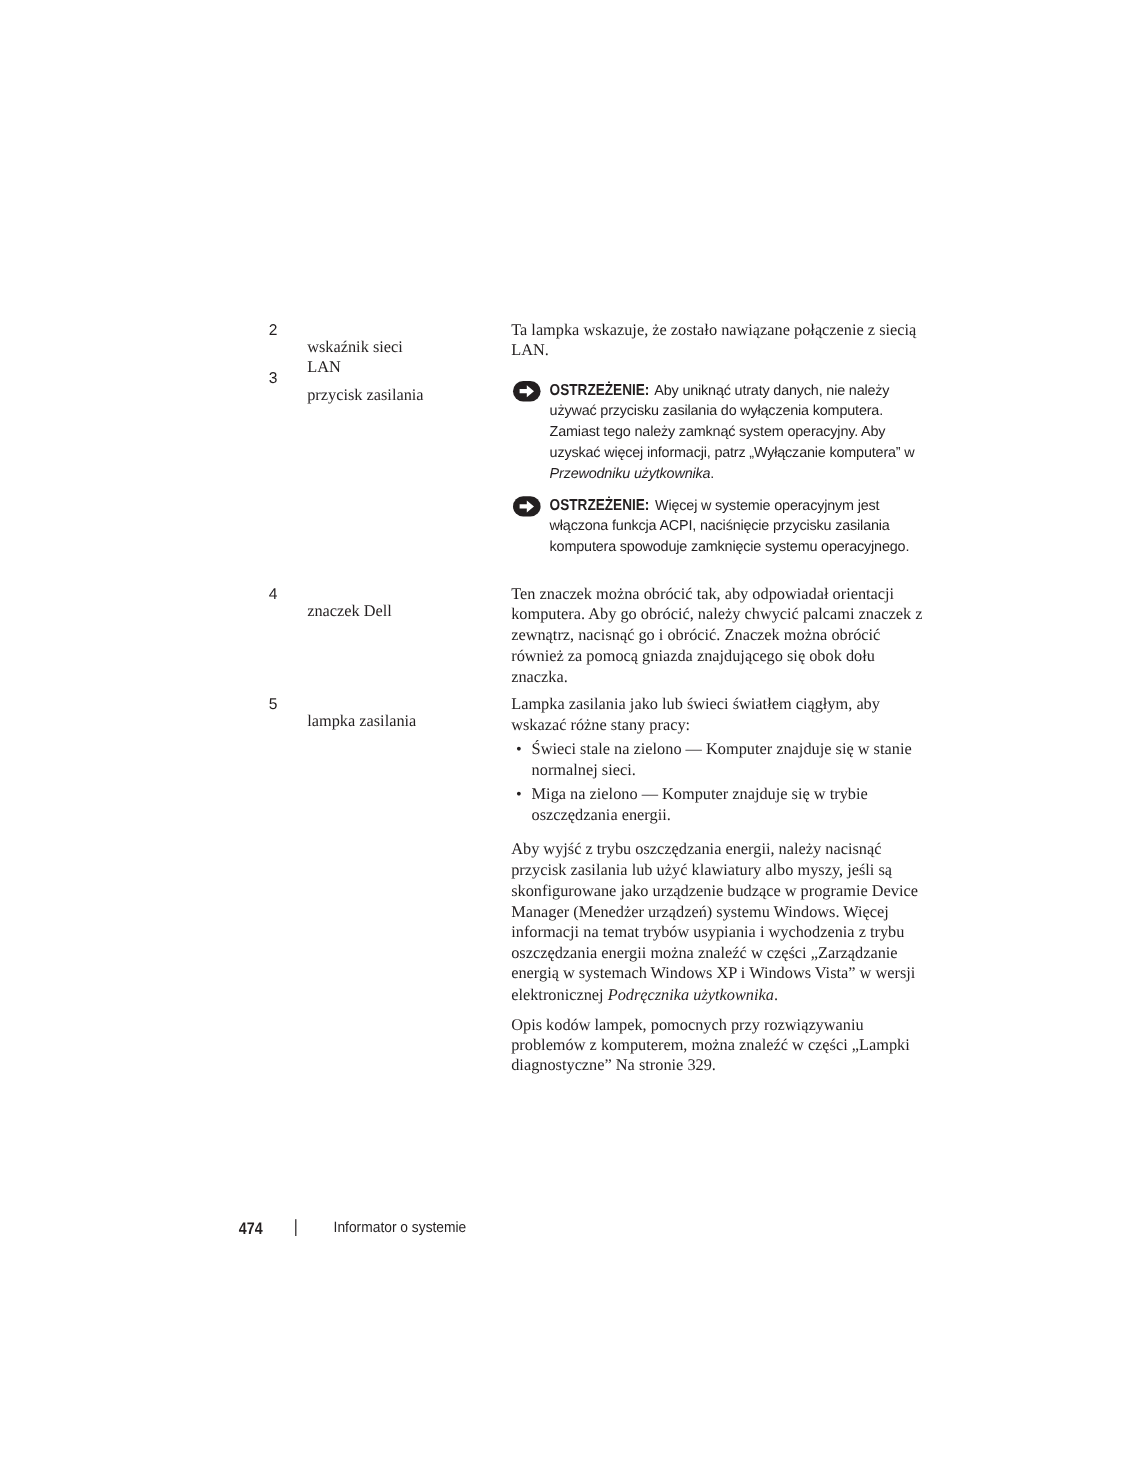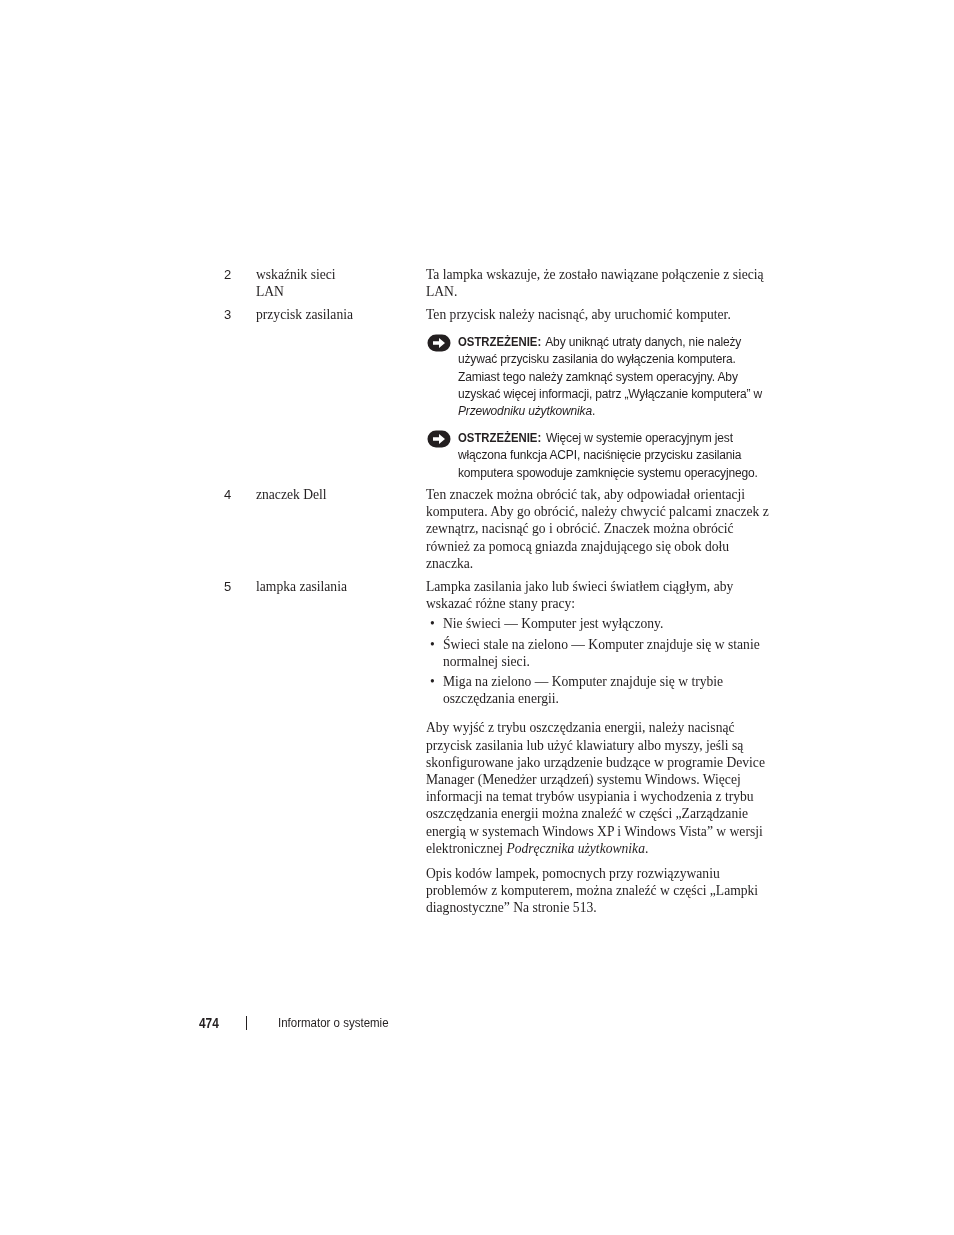--- a/index.html
+++ b/index.html
@@ -1,21 +1,21 @@
 <!DOCTYPE html>
 <html><head>
 <meta charset="utf-8">
 <style>
   html, body { margin: 0; padding: 0; background: #ffffff; }
   body { width: 954px; height: 1235px; position: relative; overflow: hidden; color: #231f20; }
   .page { position: absolute; left: 0; top: 0; width: 954px; height: 1235px; }
   .serif { font-family: "Liberation Serif", "DejaVu Serif", serif; font-size: 13.6px; line-height: 17.2px; }
   .row { position: absolute; left: 224px; width: 500px; }
   .num { position: absolute; left: 0; top: 0; font-family: "Liberation Sans", "DejaVu Sans", sans-serif; font-size: 13px; line-height: 17.2px; }
-  .term { position: absolute; left: 32px; top: 0; width: 112px; }
+  .term { position: absolute; left: 32px; top: 14px; width: 112px; }
   .desc { position: absolute; left: 154px; top: 0; width: 346px; margin-left: 48px; }
   .desc p { margin: 0; }
   .notice { position: relative; padding-left: 32px; margin-top: 8px; font-family: "Liberation Sans", "DejaVu Sans", sans-serif; font-size: 12px; line-height: 17.2px; letter-spacing: -0.15px; }
   .notice .icon { position: absolute; left: 1px; top: 1px; width: 24px; height: 18px; }
   .notice .lbl { font-weight: bold; font-size: 13.2px; letter-spacing: 0px; transform: scaleX(0.86); display: inline-block; transform-origin: left; margin-right: -12px; }
   ul.bullets { list-style: none; margin: 3px 0 0 0; padding: 0; }
   ul.bullets li { position: relative; padding-left: 17px; margin-bottom: 3px; }
   ul.bullets li::before { content: "\2022"; position: absolute; left: 4px; top: 0; }
   .para { margin-top: 8px !important; }
   .footer { position: absolute; top: 1015px; left: 199px; font-family: "Liberation Sans", "DejaVu Sans", sans-serif; font-size: 12.5px; }
@@ -34,21 +34,20 @@
     <span class="term" style="width:95px;">wskaźnik sieci LAN</span>
     <div class="desc">
       <p>Ta lampka wskazuje, że zostało nawiązane połączenie z siecią LAN.</p>
     </div>
   </div>
 
   <div class="row serif" style="top:306px;">
     <span class="num">3</span>
     <span class="term">przycisk zasilania</span>
     <div class="desc">
-      <p>Ten przycisk należy nacisnąć, aby uruchomić komputer.</p>
       <div class="notice" style="margin-top:10px;">
         <svg class="icon" viewBox="0 0 24 18">
           <rect x="0.5" y="0.5" width="23" height="17" rx="8.5" ry="8.5" fill="#231f20"></rect>
           <path d="M6 7.2 H12 V4 L18 9 L12 14 V10.8 H6 Z" fill="#ffffff"></path>
         </svg>
         <span class="lbl">OSTRZEŻENIE:</span>
         <span>Aby uniknąć utraty danych, nie należy używać przycisku zasilania do wyłączenia komputera. Zamiast tego należy zamknąć system operacyjny. Aby uzyskać więcej informacji, patrz „Wyłączanie komputera” w </span><i>Przewodniku użytkownika</i><span>.</span>
       </div>
       <div class="notice" style="margin-top:9px;">
         <svg class="icon" viewBox="0 0 24 18">
@@ -68,26 +67,25 @@
       <p>Ten znaczek można obrócić tak, aby odpowiadał orientacji komputera. Aby go obrócić, należy chwycić palcami znaczek z zewnątrz, nacisnąć go i obrócić. Znaczek można obrócić również za pomocą gniazda znajdującego się obok dołu znaczka.</p>
     </div>
   </div>
 
   <div class="row serif" style="top:578px;">
     <span class="num">5</span>
     <span class="term">lampka zasilania</span>
     <div class="desc">
       <p>Lampka zasilania jako lub świeci światłem ciągłym, aby wskazać różne stany pracy:</p>
       <ul class="bullets">
-        <li><span>Nie świeci — Komputer jest wyłączony.</span></li>
         <li><span>Świeci stale na zielono — Komputer znajduje się w stanie normalnej sieci.</span></li>
         <li><span>Miga na zielono — Komputer znajduje się w trybie oszczędzania energii.</span></li>
       </ul>
       <p class="para" style="margin-top:12px !important;"><span>Aby wyjść z trybu oszczędzania energii, należy nacisnąć przycisk zasilania lub użyć klawiatury albo myszy, jeśli są skonfigurowane jako urządzenie budzące w programie Device Manager (Menedżer urządzeń) systemu Windows. Więcej informacji na temat trybów usypiania i wychodzenia z trybu oszczędzania energii można znaleźć w części „Zarządzanie energią w systemach Windows XP i Windows Vista” w wersji elektronicznej </span><i>Podręcznika użytkownika</i><span>.</span></p>
-      <p class="para" style="margin-top:8px !important;"><span>Opis kodów lampek, pomocnych przy rozwiązywaniu problemów z komputerem, można znaleźć w części „Lampki diagnostyczne” Na stronie 513.</span></p>
+      <p class="para" style="margin-top:8px !important;"><span>Opis kodów lampek, pomocnych przy rozwiązywaniu problemów z komputerem, można znaleźć w części „Lampki diagnostyczne” Na stronie 329.</span></p>
     </div>
   </div>
 
   <div class="footer">
     <span class="pnum">474</span>
     <span class="sep"></span>
     <span class="title">Informator o systemie</span>
   </div>
 
 </div>

